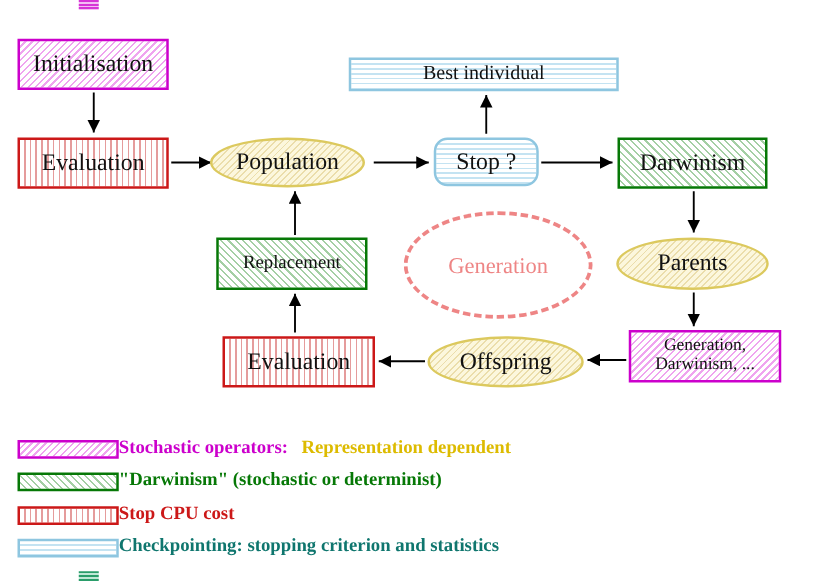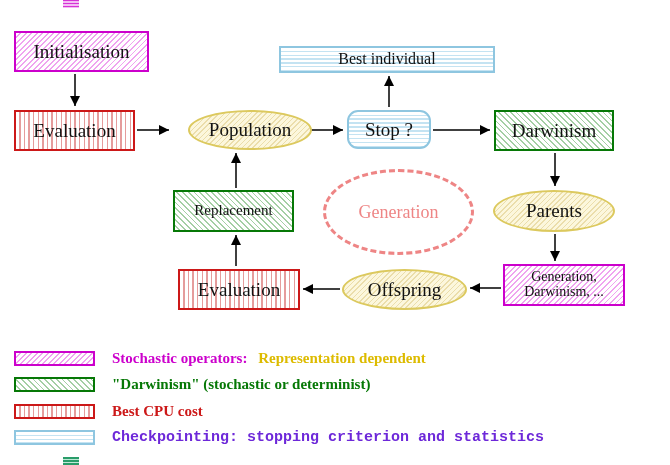--- a/index.html
+++ b/index.html
@@ -28,46 +28,46 @@
   .cyan-hatch{
     border:2px solid #8ec6e0;
     background:repeating-linear-gradient(180deg,#ffffff 0,#ffffff 2.6px,#c4e3f2 2.6px,#c4e3f2 3.9px);
   }
   .yellow-ellipse{
     border:2px solid #dcc95e;border-radius:50%;
     background:#fcf7dd repeating-linear-gradient(135deg,rgba(255,255,255,0) 0,rgba(255,255,255,0) 2.6px,rgba(214,190,110,.45) 2.6px,rgba(214,190,110,.45) 3.7px);
   }
   .rounded{border-radius:11px;}
   
-  .n-init{left:14px;top:31px;width:135px;height:41px;}
+  .n-init{left:14px;top:31px;width:121px;height:41px;}
   .n-eval-top{left:14px;top:110px;width:121px;height:41px;}
-  .n-pop{left:188px;top:110px;width:124px;height:40px;justify-content:center;}
+  .n-pop{left:168px;top:110px;width:124px;height:40px;justify-content:center;}
   .n-best{left:279px;top:46px;width:216px;height:27px;font-size:16px;}
   .n-stop{left:347px;top:110px;width:84px;height:39px;}
   .n-sel{left:494px;top:110px;width:120px;height:41px;}
   .n-parents{left:493px;top:190px;width:122px;height:42px;}
   .n-cross{left:503px;top:264px;width:122px;height:42px;font-size:14px;}
   .n-off{left:342px;top:269px;width:125px;height:41px;}
   .n-eval-bot{left:178px;top:269px;width:122px;height:41px;}
   .n-repl{left:173px;top:190px;width:121px;height:42px;font-size:15px;}
   .n-gen{
     left:323px;top:169px;width:151px;height:86px;
     border:3px dashed #ee8585;border-radius:50%;
     color:#ee8585;font-size:18px;background:transparent;
   }
   
-  .legend-row{position:absolute;left:14px;display:flex;align-items:center;gap:17px;}
+  .legend-row{position:absolute;left:14px;display:flex;align-items:flex-end;}
   .lr-1{top:350px;}.lr-2{top:376px;}.lr-3{top:403px;}.lr-4{top:429px;}
   .swatch{width:81px;height:15px;box-sizing:border-box;flex:0 0 auto;}
   .legend-text{font-size:15px;font-weight:bold;white-space:nowrap;}
   .t-magenta{color:#cc00cc;}
   .t-yellow{color:#ddbb00;margin-left:7px;}
   .t-green{color:#067806;}
   .t-red{color:#cc1818;}
-  .t-lightblue{color:#6d28d9;font-family:Liberation Mono, monospace;}
+  .t-lightblue{color:#0f766e;}
   
   .artifact{position:absolute;width:16px;height:8px;}
   .artifact-top{left:63px;top:0;
     background:repeating-linear-gradient(180deg,#d633d6 0,#d633d6 1.5px,#f3bdf3 1.5px,#f3bdf3 3px);}
   .artifact-bottom{left:63px;top:457px;
     background:repeating-linear-gradient(180deg,#2a9d6a 0,#2a9d6a 1.5px,#bfe8d6 1.5px,#bfe8d6 3px);}
 </style>
 </head>
 <body>
 
@@ -151,21 +151,21 @@
     </span>
   </div>
 
   <div class="legend-row lr-2">
     <span class="swatch green-hatch"></span>
     <span class="legend-text t-green">"Darwinism" (stochastic or determinist)</span>
   </div>
 
   <div class="legend-row lr-3">
     <span class="swatch red-hatch"></span>
-    <span class="legend-text t-red">Best CPU cost</span>
+    <span class="legend-text t-red">Stop CPU cost</span>
   </div>
 
   <div class="legend-row lr-4">
     <span class="swatch cyan-hatch"></span>
     <span class="legend-text t-lightblue">Checkpointing: stopping criterion and statistics</span>
   </div>
 
   <div class="artifact artifact-top"></div>
   <div class="artifact artifact-bottom"></div>
 

